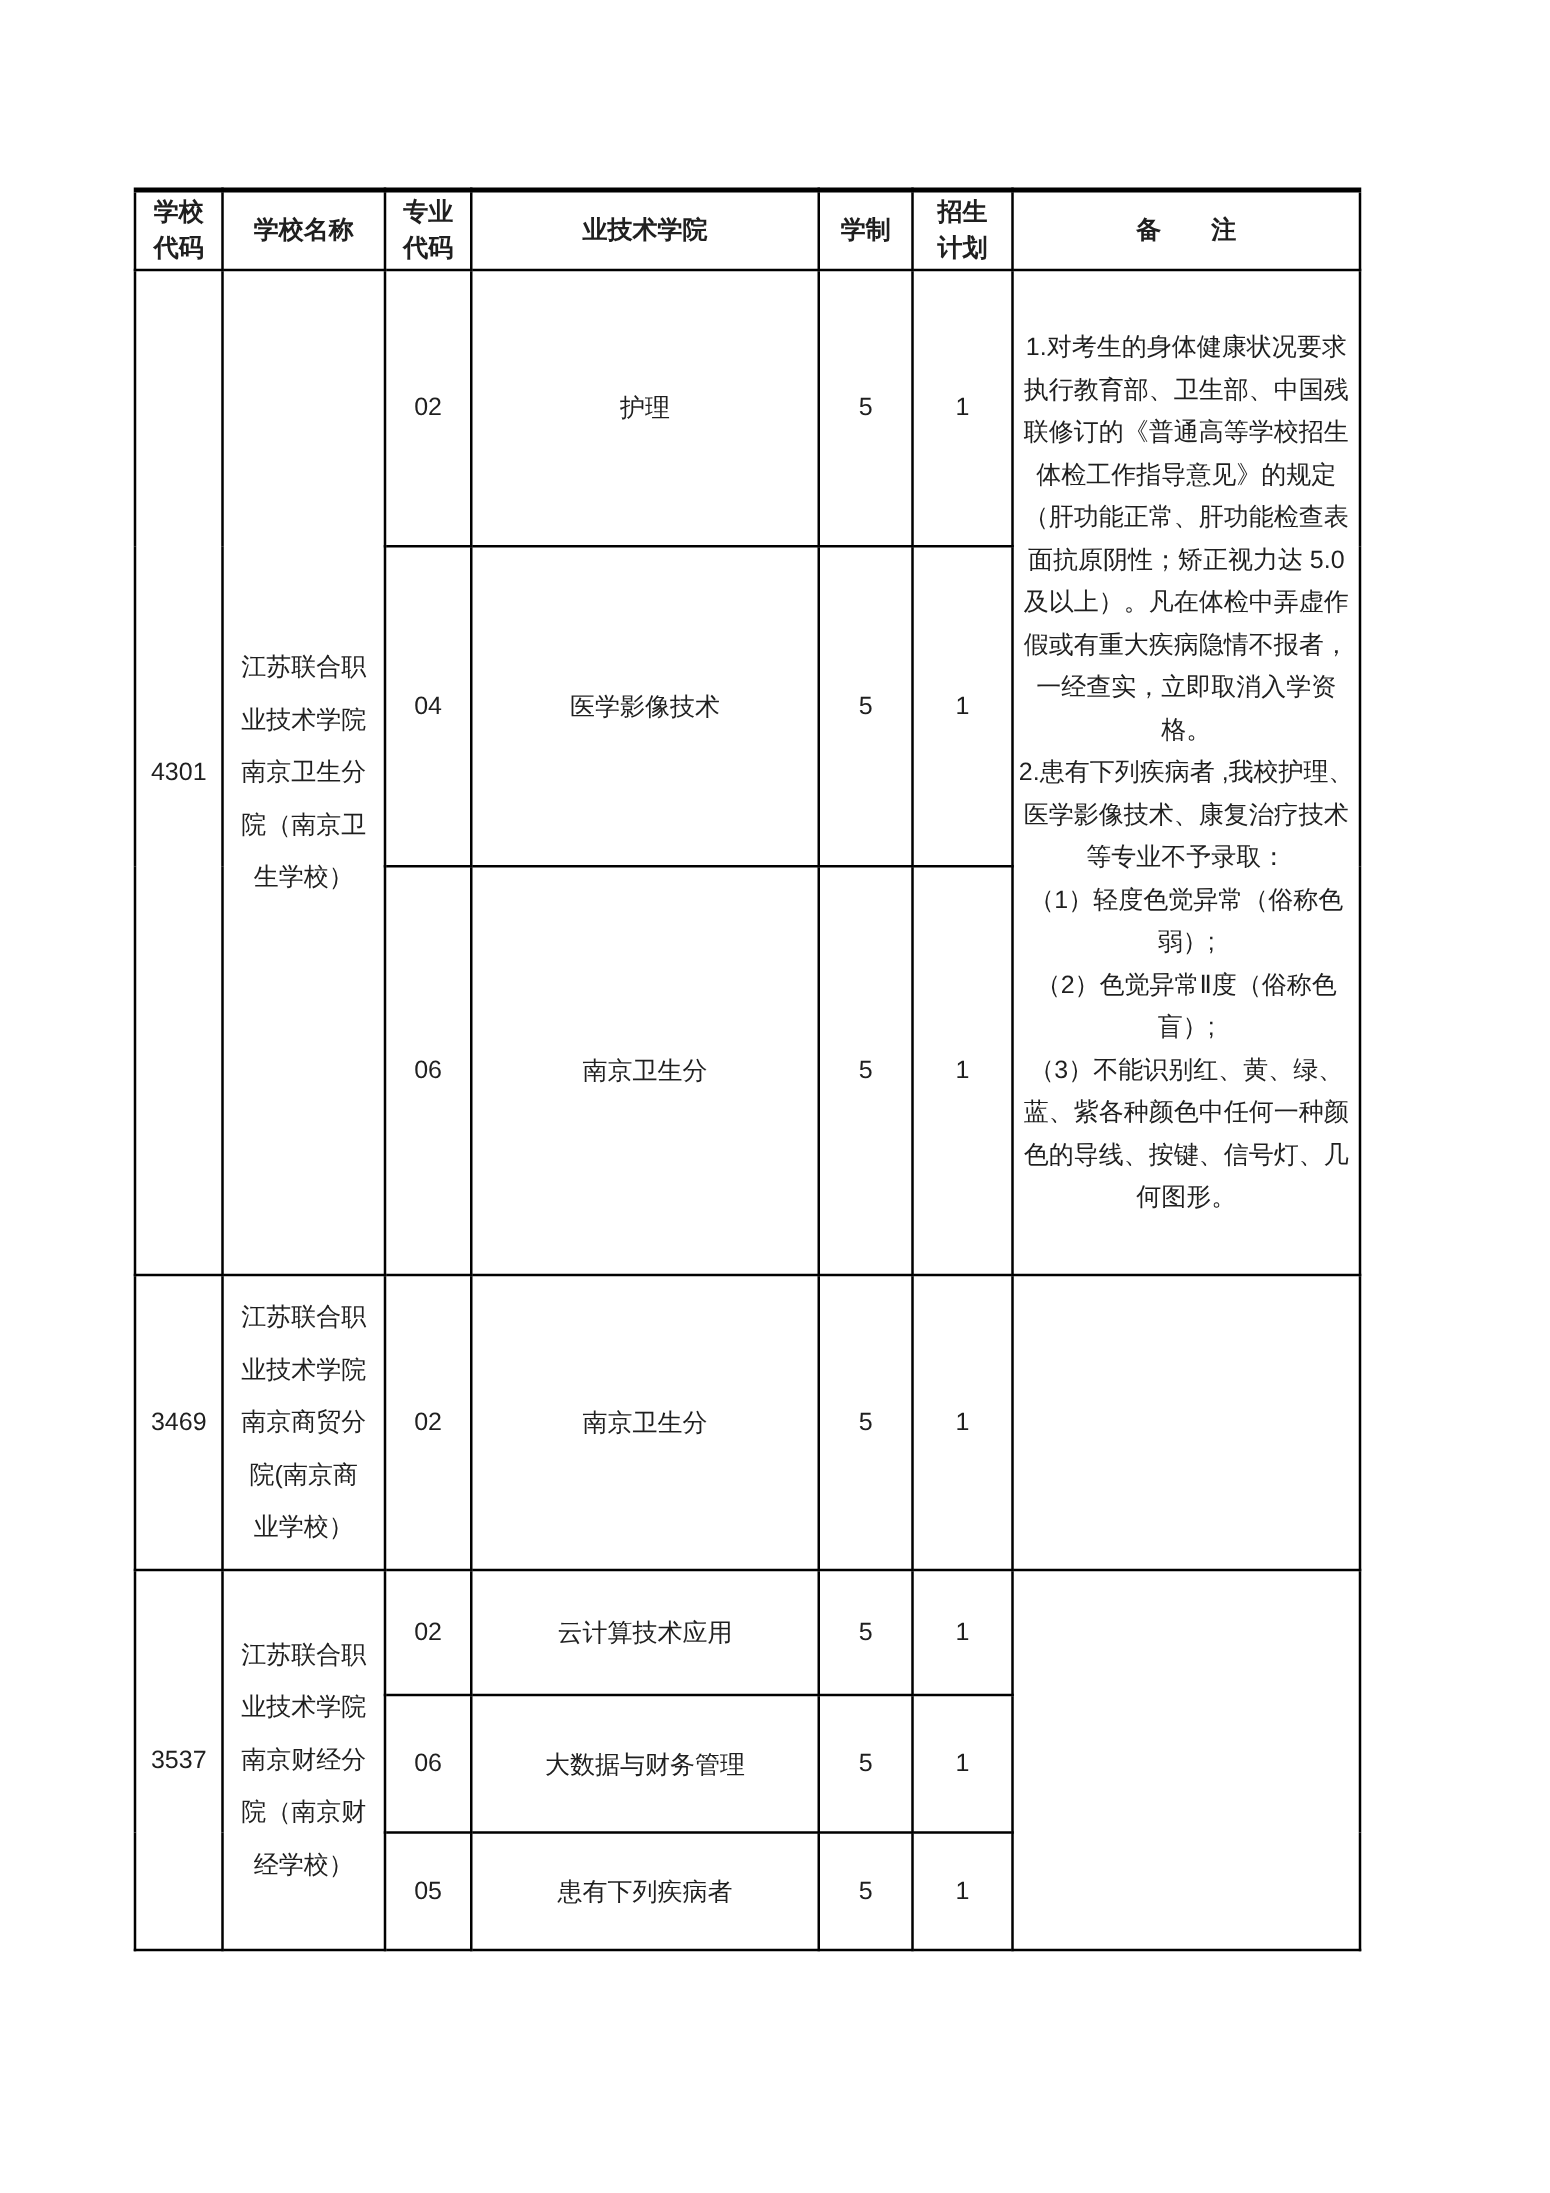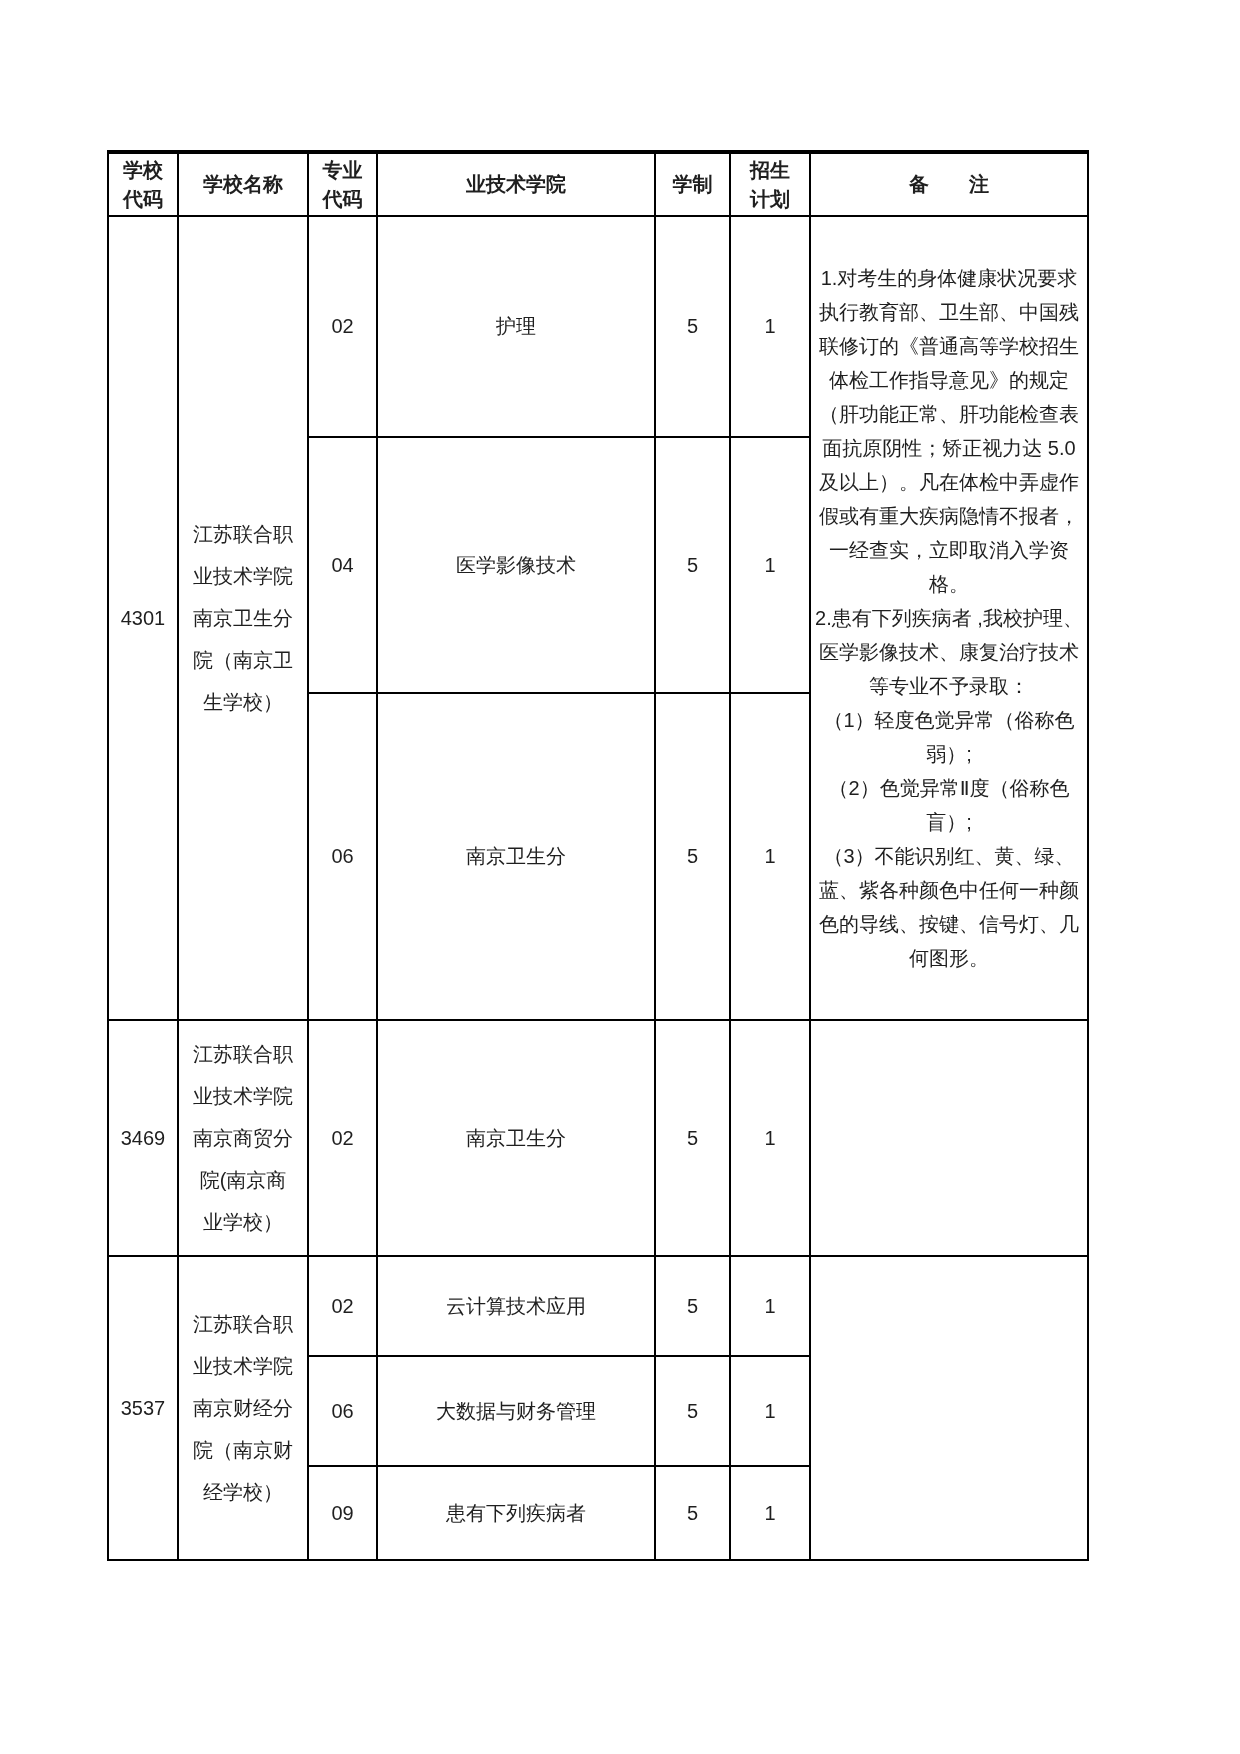--- a/index.html
+++ b/index.html
@@ -142,19 +142,19 @@
     <td class="num-cell">1</td>
     <td class="remark-cell" rowspan="3"></td>
   </tr>
   <tr style="height:110px">
     <td>06</td>
     <td>大数据与财务管理</td>
     <td class="num-cell">5</td>
     <td class="num-cell">1</td>
   </tr>
   <tr style="height:94px">
-    <td>09</td>
+    <td>05</td>
     <td>患有下列疾病者</td>
     <td class="num-cell">5</td>
     <td class="num-cell">1</td>
   </tr>
 </tbody>
   </table>
 
 </body></html>

